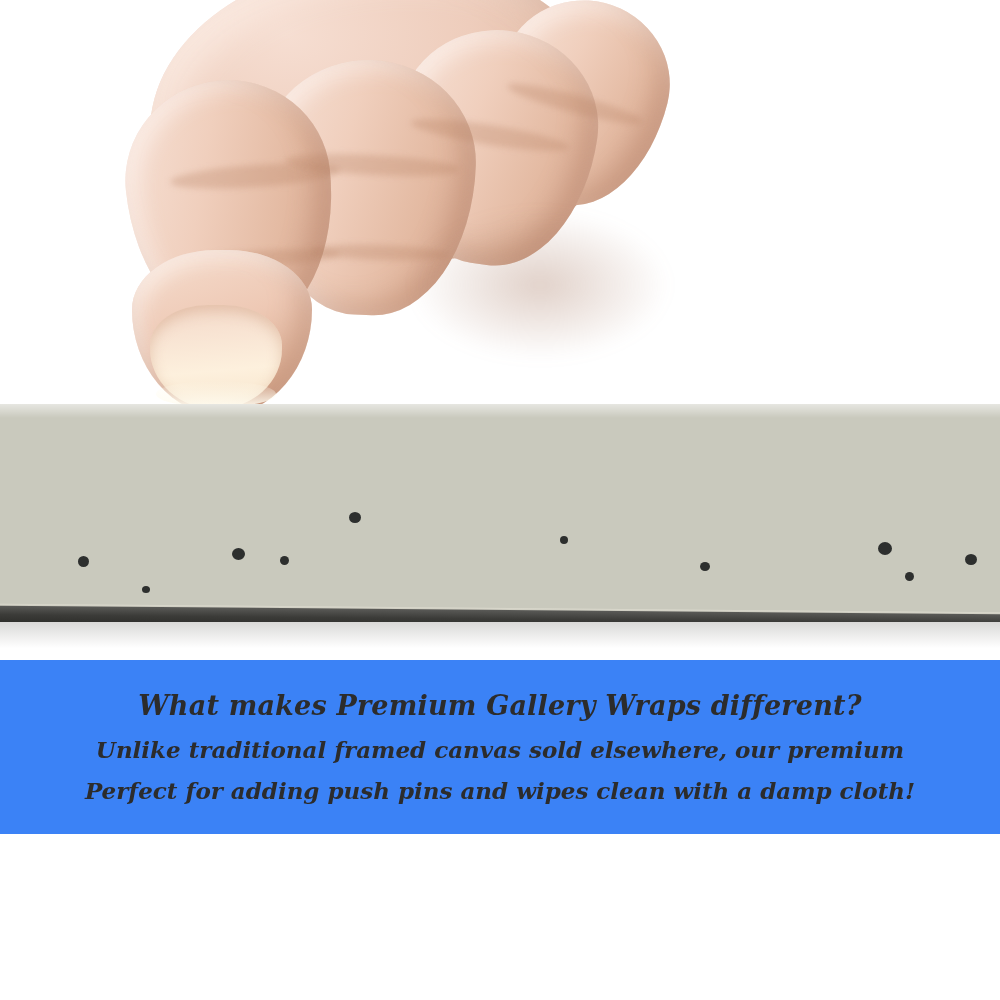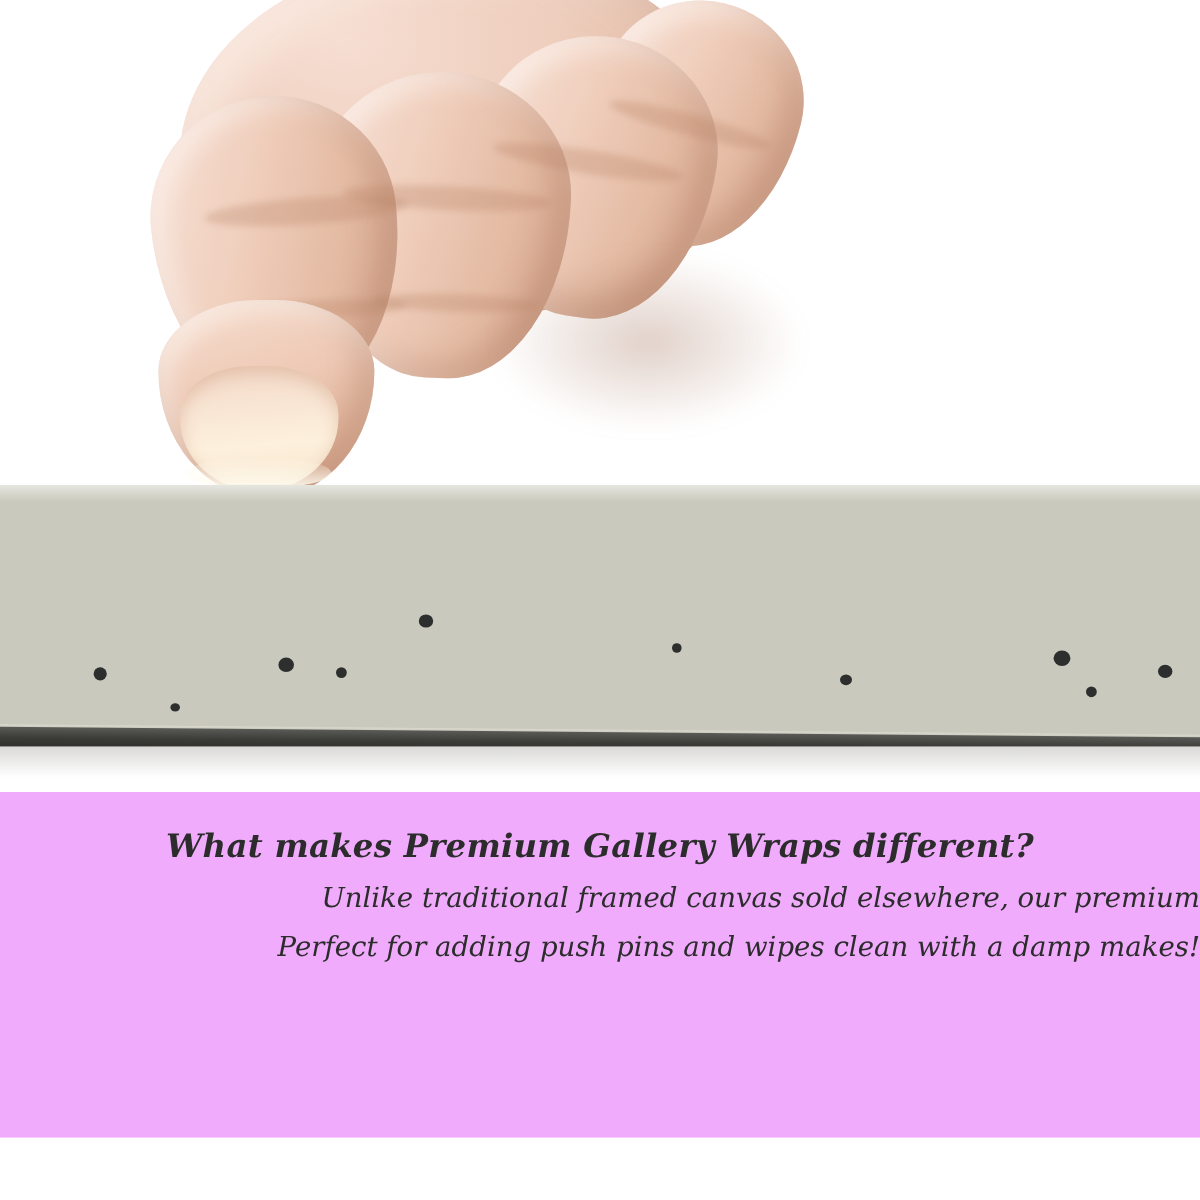--- a/index.html
+++ b/index.html
@@ -10,22 +10,22 @@
   body {
     width: 1000px;
     height: 1000px;
     overflow: hidden;
     font-family: "DejaVu Sans", sans-serif;
   }
 
   .page {
     position: relative;
     width: 1000px;
-    height: 948px;
-    background: #f0abfc;
+    height: 834px;
+    background: #3b82f6;
   }
 
   
   .photo {
     position: absolute;
     left: 0;
     top: 0;
     width: 1000px;
     height: 660px;
     overflow: hidden;
@@ -221,22 +221,21 @@
     font-size: 27px;
     font-weight: 700;
     letter-spacing: 0.2px;
     margin-bottom: 12px;
   }
 
   .caption-body p {
     margin: 0 0 3px 0;
     font-size: 23px;
     line-height: 1.45;
-    font-weight: 400;
-    text-align: right;
+    font-weight: 700;
   }
 
   .caption-body p.last {
     margin-top: 8px;
   }
 </style>
 </head>
 <body>
 
 <div class="page">
@@ -279,17 +278,17 @@
       <div class="strip-edge"></div>
     </div>
 
     <div class="strip-bottom-shadow"></div>
   </div>
 
   <div class="caption">
     <div class="caption-title">What makes Premium Gallery Wraps different?</div>
     <div class="caption-body">
       <p>Unlike traditional framed canvas sold elsewhere, our premium</p>
-      <p class="last">Perfect for adding push pins and wipes clean with a damp makes!</p>
+      <p class="last">Perfect for adding push pins and wipes clean with a damp cloth!</p>
     </div>
   </div>
 
 </div>
 
 </body></html>

